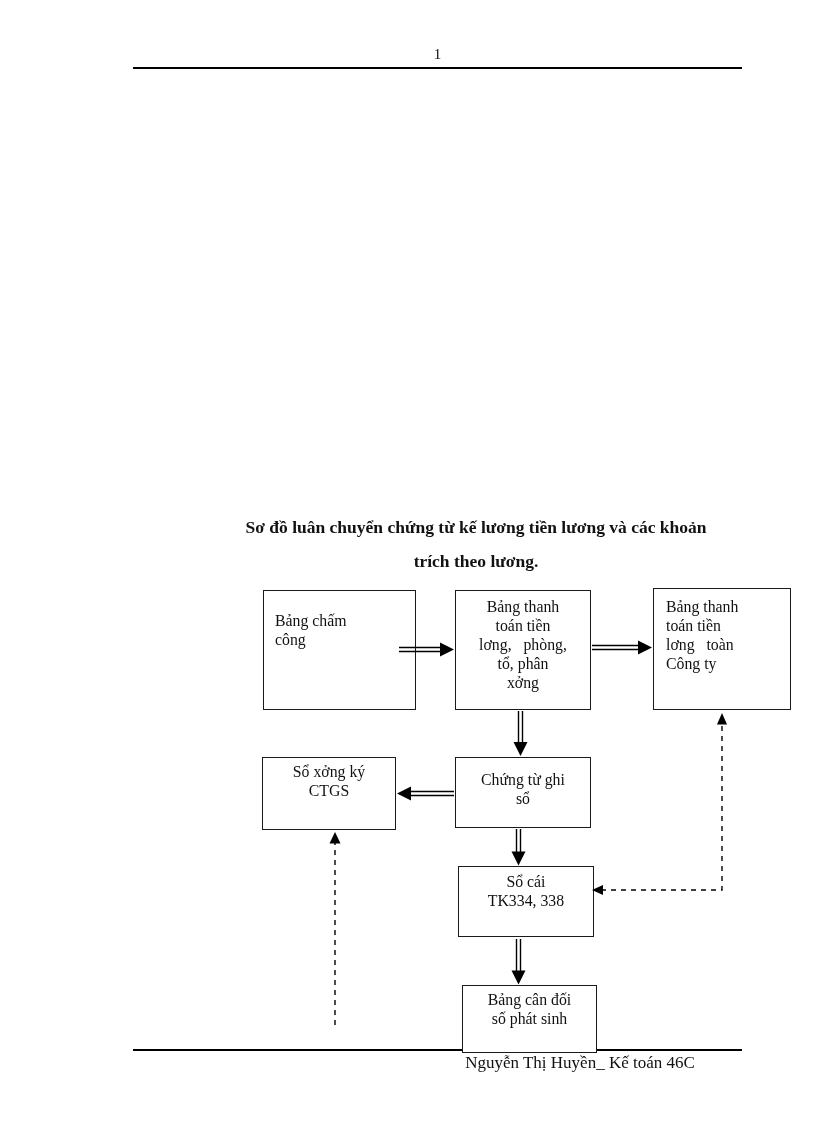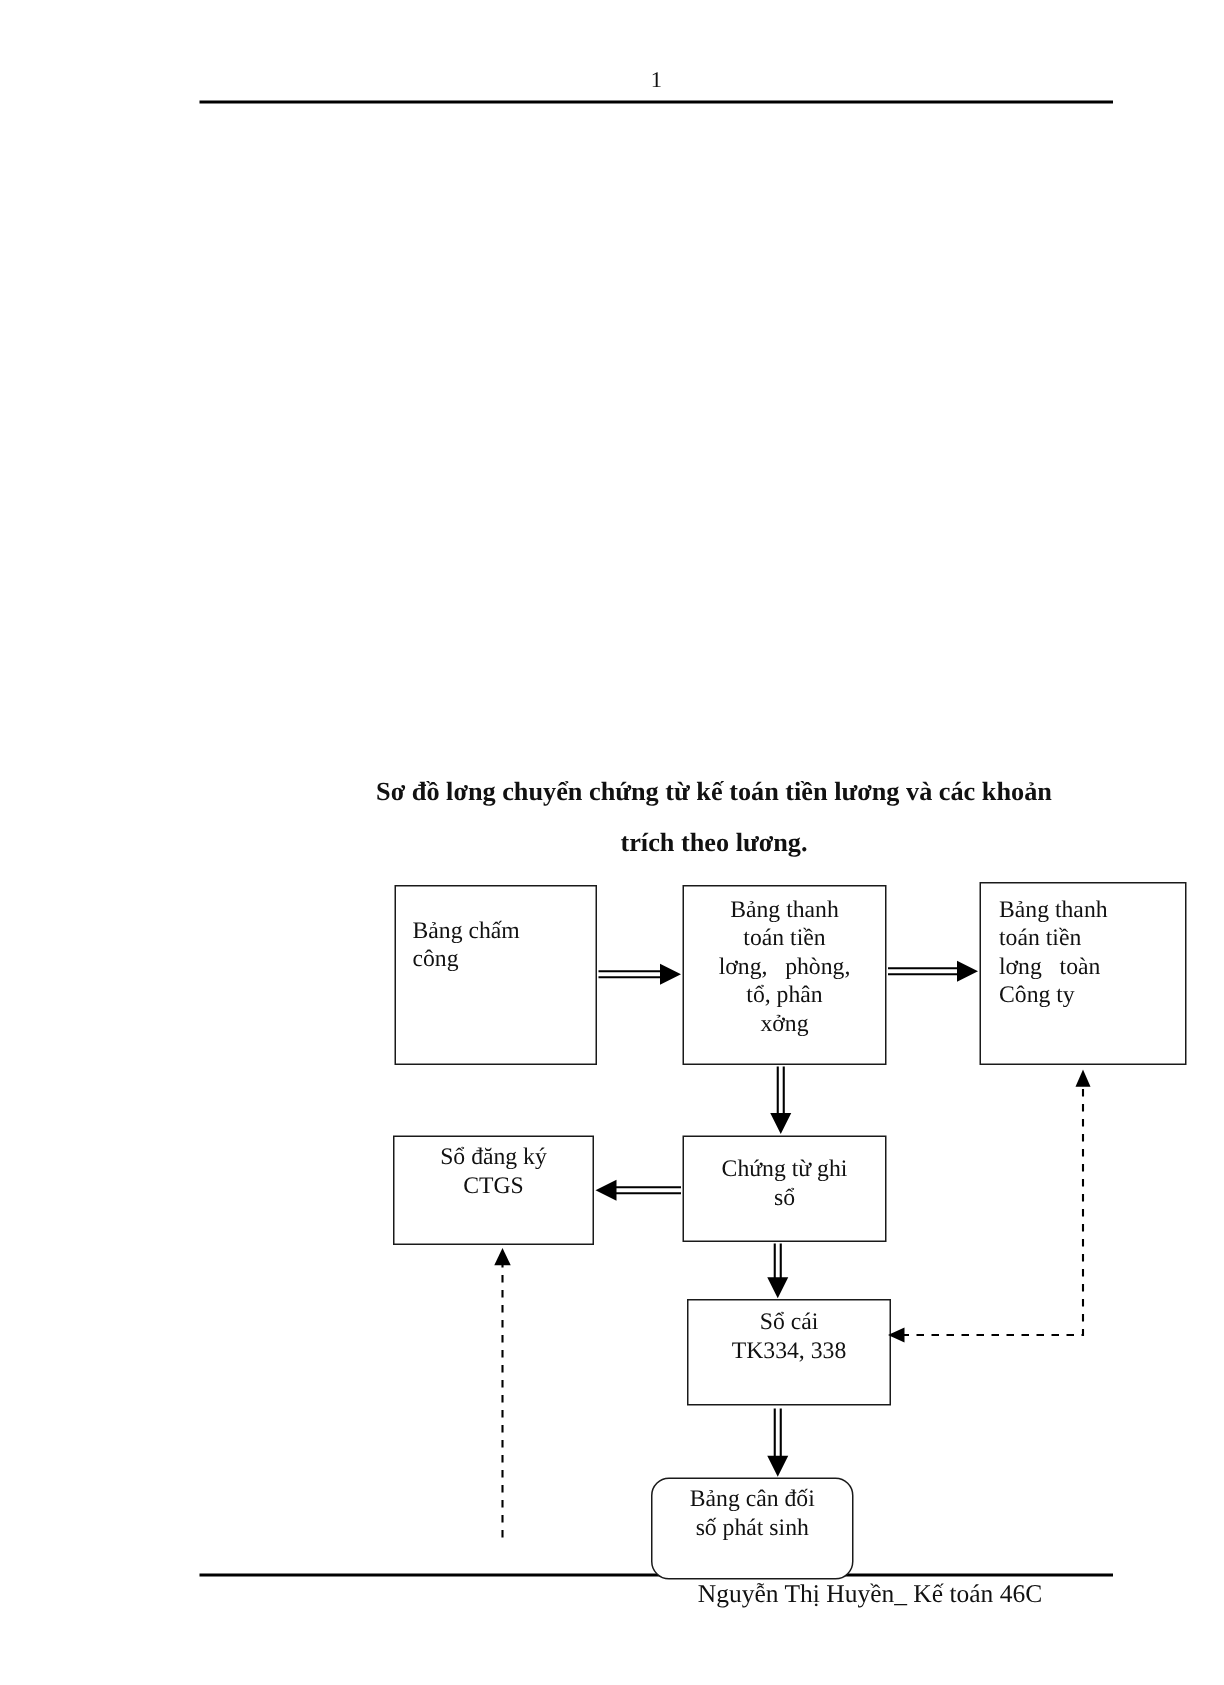--- a/index.html
+++ b/index.html
@@ -35,27 +35,27 @@
   .box {
     position: absolute;
     box-sizing: border-box;
     border: 1.6px solid #1a1a1a;
     background: #ffffff;
     font-size: 15.8px;
     line-height: 19px;
     white-space: pre;
     z-index: 2;
   }
-  .box-cham-cong     { left: 263px; top: 590px; width: 135px; height: 120px; padding: 20px 0 0 11px; text-align: left; }
+  .box-cham-cong     { left: 263px; top: 590px; width: 153px; height: 120px; padding: 20px 0 0 11px; text-align: left; }
   .box-tt-bophan     { left: 455px; top: 590px; width: 136px; height: 120px; padding-top: 6px;  text-align: center; }
   .box-tt-congty     { left: 653px; top: 588px; width: 138px; height: 122px; padding: 8px 0 0 12px; text-align: left; }
   .box-so-dang-ky    { left: 262px; top: 757px; width: 134px; height: 73px;  padding-top: 4px;  text-align: center; }
   .box-chung-tu      { left: 455px; top: 757px; width: 136px; height: 71px;  padding-top: 12px;  text-align: center; }
   .box-so-cai        { left: 458px; top: 866px; width: 136px; height: 71px;  padding-top: 5px;  text-align: center; }
-  .box-can-doi       { left: 434px; top: 985px; width: 135px; height: 68px;  padding-top: 4px;  text-align: center; border-radius: 12px; }
+  .box-can-doi       { left: 462px; top: 985px; width: 135px; height: 68px;  padding-top: 4px;  text-align: center; }
   .footer-rule {
     position: absolute;
     top: 1049px; left: 133px; width: 609px; height: 0;
     border-top: 2.8px solid #000000;
     z-index: 1;
   }
   .footer-text {
     position: absolute;
     top: 1053px; left: 420px; width: 320px;
     text-align: center;
@@ -73,38 +73,38 @@
   .dashed { stroke-dasharray: 5 5; }
 </style>
 </head>
 <body>
 
 <div class="page">
 
   <div class="page-number">1</div>
   <div class="header-rule"></div>
 
-  <div class="doc-title">Sơ đồ lơng chuyển chứng từ kế toán tiền lương và các khoản
+  <div class="doc-title">Sơ đồ luân chuyển chứng từ kế lương tiền lương và các khoản
 trích theo lương.</div>
 
   <div class="box box-cham-cong">Bảng chấm
 công</div>
 
   <div class="box box-tt-bophan">Bảng thanh
 toán tiền
 lơng,   phòng,
 tổ, phân
 xởng</div>
 
   <div class="box box-tt-congty">Bảng thanh
 toán tiền
 lơng   toàn
 Công ty</div>
 
-  <div class="box box-so-dang-ky">Sổ đăng ký
+  <div class="box box-so-dang-ky">Sổ xởng ký
 CTGS</div>
 
   <div class="box box-chung-tu">Chứng từ ghi
 sổ</div>
 
   <div class="box box-so-cai">Sổ cái
 TK334, 338</div>
 
   <div class="box box-can-doi">Bảng cân đối
 số phát sinh</div>

